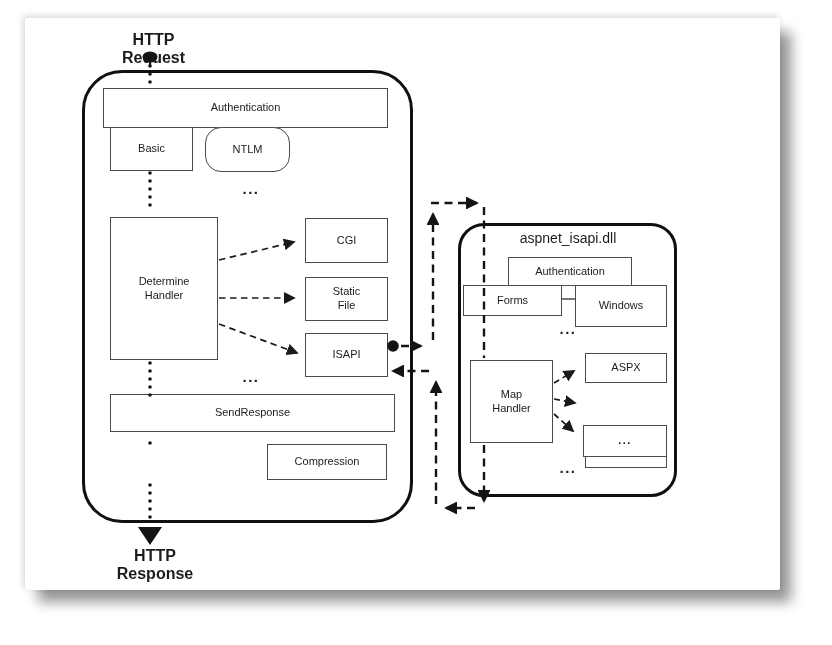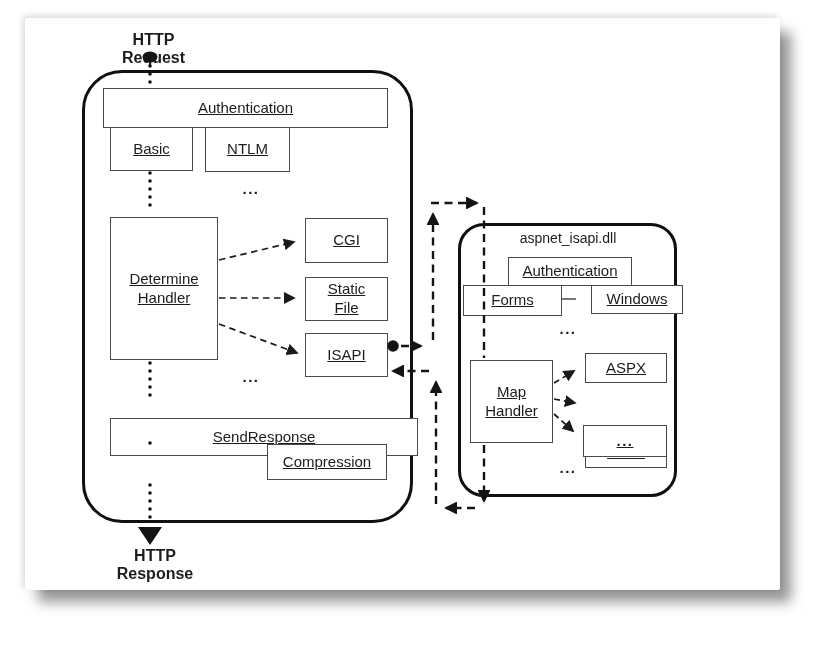--- a/index.html
+++ b/index.html
@@ -13,62 +13,62 @@
     box-shadow:-2px -2px 6px rgba(0,0,0,0.16), 12px 13px 13px -1px rgba(0,0,0,0.42);
   }
   .container-box {
     position:absolute; border:3px solid #101010; background:transparent; box-sizing:border-box;
   }
   #iis-box    { left:82px;  top:70px;  width:331px; height:453px; border-radius:40px; }
   #aspnet-box { left:458px; top:223px; width:219px; height:274px; border-radius:26px; }
   .box {
     position:absolute; box-sizing:border-box; border:1.5px solid #4b4b4b; background:#ffffff;
     display:flex; align-items:center; justify-content:center; text-align:center;
-    font-size:15px; line-height:1.25; white-space:pre-line; color:#1c1c1c;text-decoration:underline;
+    font-size:11px; line-height:1.25; white-space:pre-line; color:#1c1c1c;
   }
   .flow-label { position:absolute; font-weight:bold; font-size:16px; text-align:center; }
   .panel-title { position:absolute; font-size:14px; text-align:center; }
   .dots { position:absolute; font-weight:bold; font-size:15px; letter-spacing:1.5px; text-align:center; }
   svg.overlay { position:absolute; left:0; top:0; pointer-events:none; }
 </style>
 </head>
 <body>
 
 <div class="canvas">
   <div class="page"></div>
 
   <div class="flow-label" style="left:103px; top:31px; width:101px;">HTTP Request</div>
   <div class="flow-label" style="left:95px; top:547px; width:120px;">HTTP Response</div>
 
   <div class="container-box" id="iis-box"></div>
 
   <div class="box" style="left:103px; top:88px;  width:285px; height:40px;">Authentication</div>
   <div class="box" style="left:110px; top:127px; width:83px;  height:44px;">Basic</div>
-  <div class="box" style="left:205px; top:127px; width:85px;  height:45px;">NTLM</div>
+  <div class="box" style="left:205px; top:127px; width:85px;  height:45px;border-radius:16px;">NTLM</div>
 
   <div class="dots" style="left:236px; top:180px; width:30px;">...</div>
 
   <div class="box" style="left:110px; top:217px; width:108px; height:143px;">Determine
 Handler</div>
   <div class="box" style="left:305px; top:218px; width:83px;  height:45px;">CGI</div>
   <div class="box" style="left:305px; top:277px; width:83px;  height:44px;">Static
 File</div>
   <div class="box" style="left:305px; top:333px; width:83px;  height:44px;">ISAPI</div>
 
   <div class="dots" style="left:236px; top:368px; width:30px;">...</div>
 
-  <div class="box" style="left:110px; top:418px; width:308px; height:38px;">SendResponse</div>
+  <div class="box" style="left:110px; top:394px; width:285px; height:38px;">SendResponse</div>
   <div class="box" style="left:267px; top:444px; width:120px; height:36px;">Compression</div>
 
   <div class="container-box" id="aspnet-box"></div>
   <div class="panel-title" style="left:473px; top:230px; width:190px;">aspnet_isapi.dll</div>
 
   <div class="box" style="left:508px; top:257px; width:124px; height:29px;">Authentication</div>
   <div class="box" style="left:463px; top:285px; width:99px;  height:31px;">Forms</div>
-  <div class="box" style="left:575px; top:285px; width:92px;  height:29px;margin-left:16px;">Windows</div>
+  <div class="box" style="left:575px; top:285px; width:92px;  height:42px;">Windows</div>
 
   <div class="dots" style="left:553px; top:320px; width:30px;">...</div>
 
   <div class="box" style="left:470px; top:360px; width:83px;  height:83px;">Map
 Handler</div>
   <div class="box" style="left:585px; top:353px; width:82px;  height:30px;">ASPX</div>
   <div class="box" style="left:585px; top:388px; width:82px;  height:32px;margin-top:48px;">Trace</div>
   <div class="box" style="left:583px; top:425px; width:84px;  height:32px; font-weight:bold; letter-spacing:1.5px;">...</div>
 
   <div class="dots" style="left:553px; top:459px; width:30px;">...</div>

